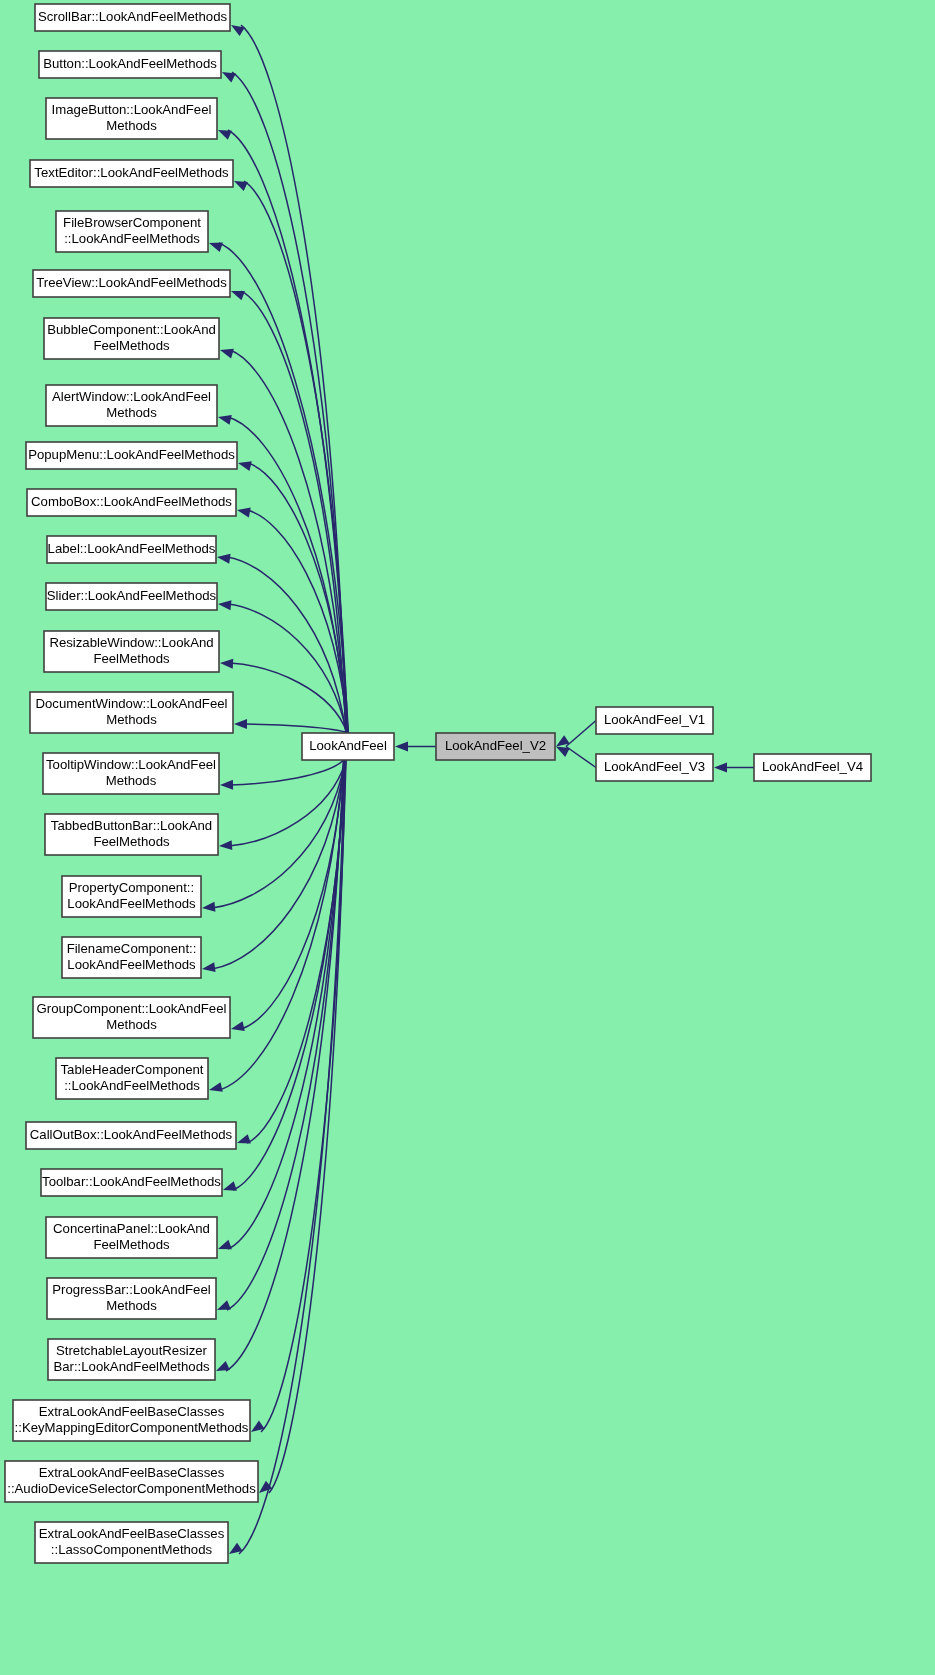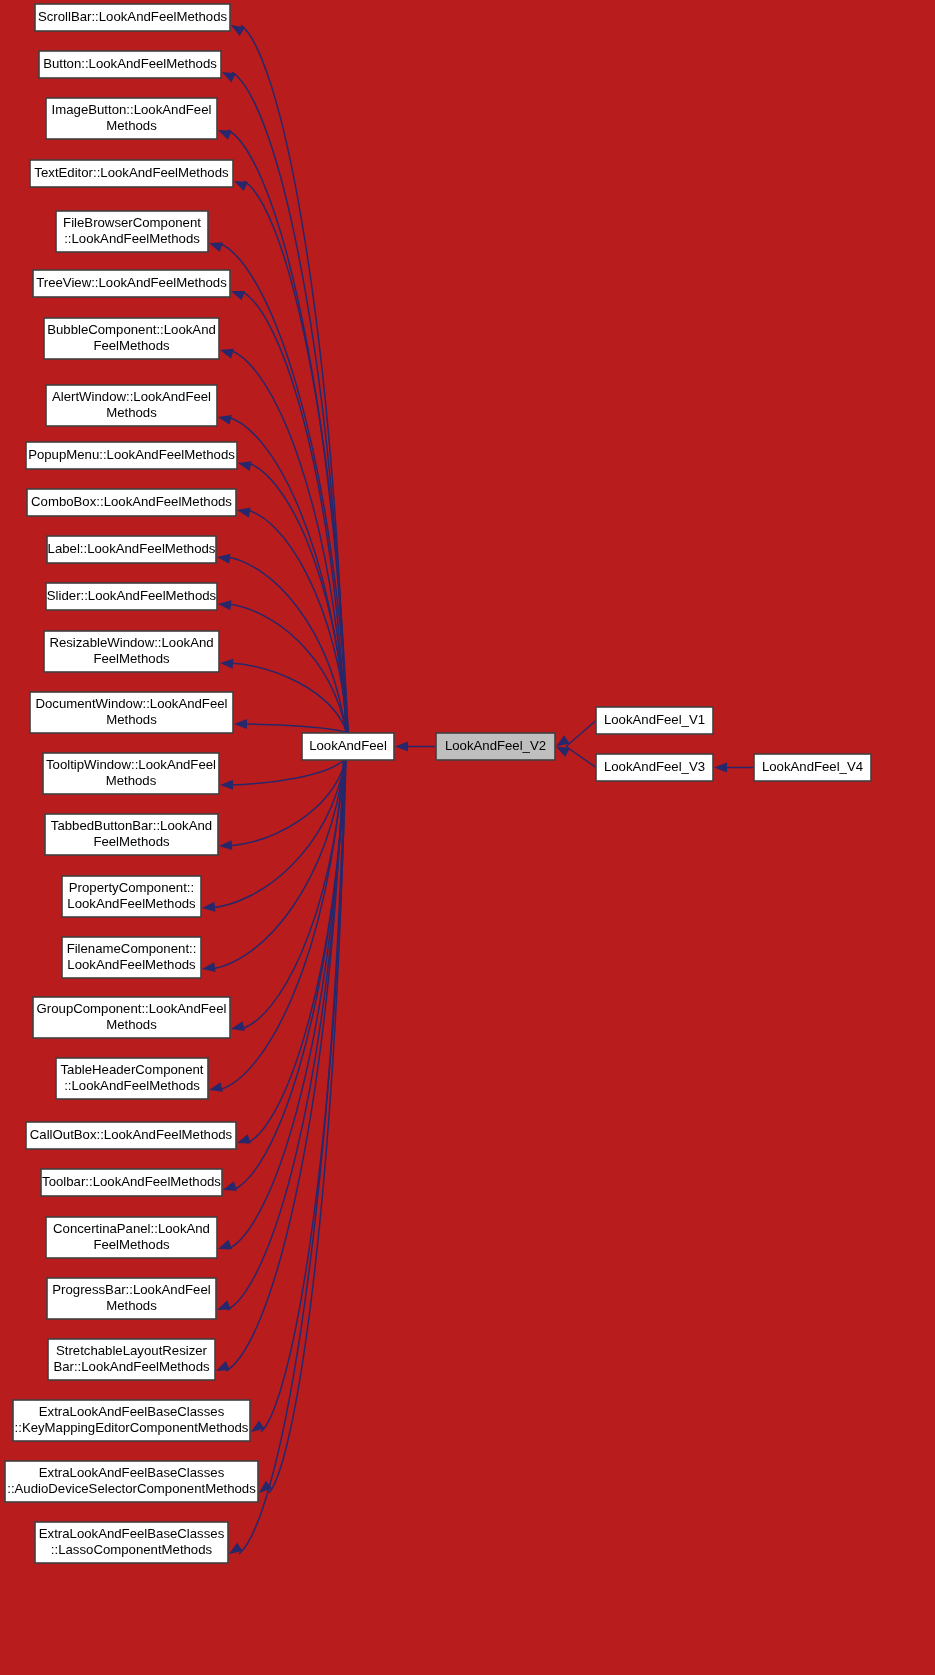--- a/index.html
+++ b/index.html
@@ -7,21 +7,21 @@
     padding: 0;
     background: #ffffff;
   }
   body {
     font-family: "Liberation Sans", sans-serif;
   }
   #diagram-root {
     position: relative;
     width: 935px;
     height: 1675px;
-    background: #b91c1c;
+    background: #86efac;
     overflow: hidden;
   }
   svg#graph {
     position: absolute;
     left: 0;
     top: 0;
     width: 935px;
     height: 1675px;
     display: block;
   }

